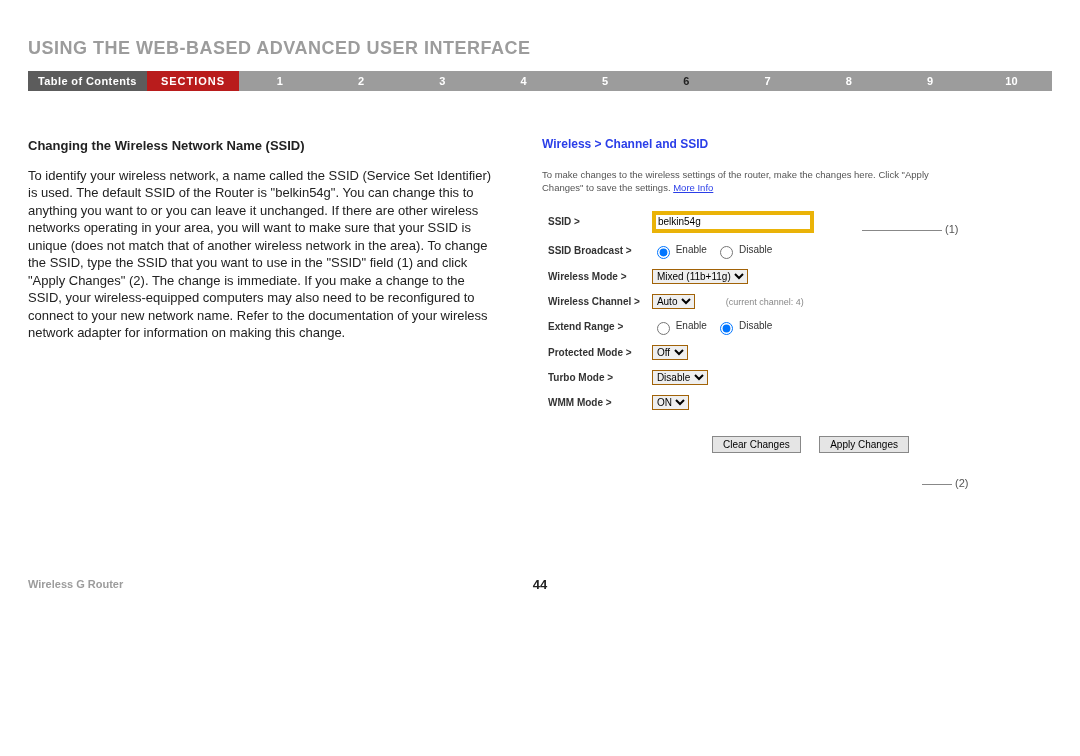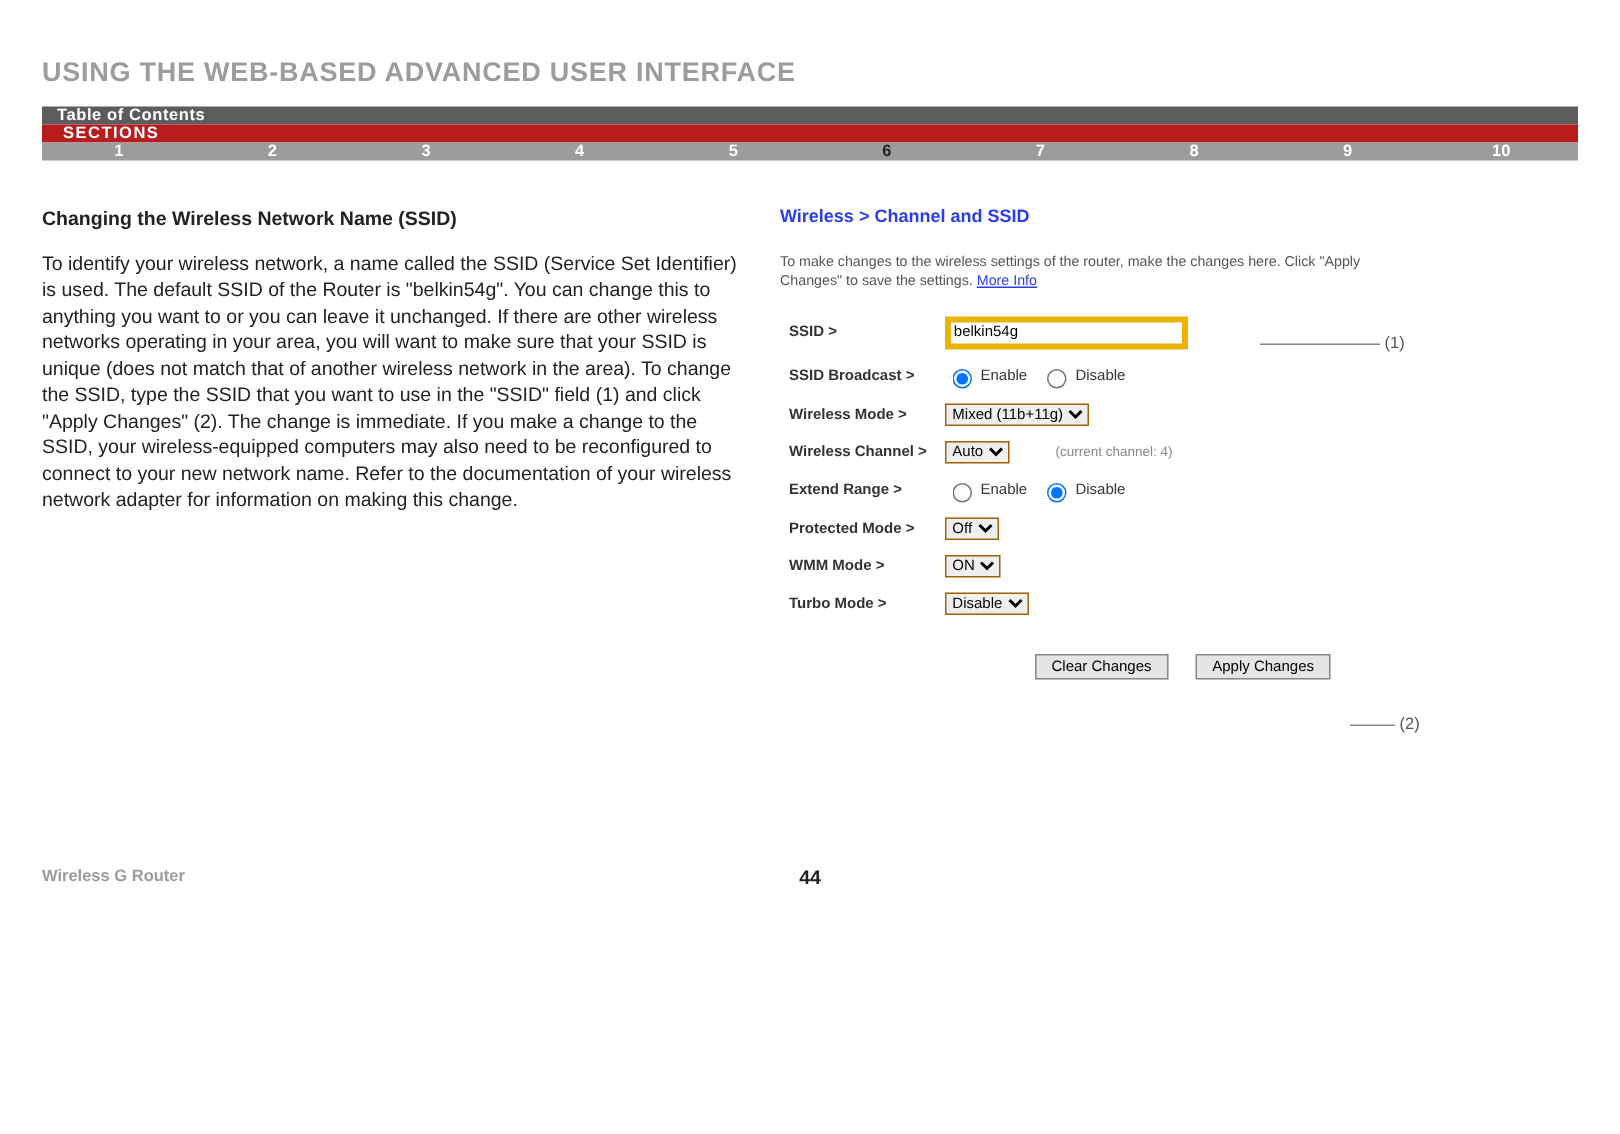--- a/index.html
+++ b/index.html
@@ -1,27 +1,27 @@
 <!DOCTYPE html>
 <html><head>
 <meta charset="utf-8">
 <style>
   html, body { margin:0; padding:0; background:#fff; font-family: Arial, Helvetica, sans-serif; color:#222; }
   .page { width:1080px; height:612px; position:relative; box-sizing:border-box; padding:32px 28px 24px 28px; }
 
   .page-title { color:#9c9c9c; font-size:18px; font-weight:bold; letter-spacing:0.5px; margin:6px 0 12px 0; }
 
-  .navbar { display:flex; align-items:stretch; height:20px; font-size:11px; color:#fff;flex-direction:column; }
+  .navbar { display:flex; align-items:stretch; height:20px; font-size:11px; color:#fff; }
   .nav-toc { background:#5c5c5c; padding:0 10px; display:flex; align-items:center; font-weight:bold; letter-spacing:0.4px; }
   .nav-sections-label { background:#b91c1c; padding:0 14px; display:flex; align-items:center; font-weight:bold; letter-spacing:1px; }
   .nav-nums { background:#9c9c9c; flex:1; display:flex; }
   .nav-num { flex:1; display:flex; align-items:center; justify-content:center; font-weight:bold; cursor:pointer; }
   .nav-num.active { color:#222; }
 
-  .content { display:flex; gap:22px; margin-top:46px; }
+  .content { display:flex; gap:44px; margin-top:46px; }
   .col-left { flex:0 0 470px; font-size:13px; line-height:1.35; }
   .subheading { font-weight:bold; margin-bottom:12px; }
 
   .col-right { flex:1; position:relative; }
   .breadcrumb { color:#2a3ee8; font-size:12px; font-weight:bold; }
   .instructions { color:#555; font-size:9.5px; margin:18px 0 8px 0; line-height:1.35; width:400px; }
   .moreinfo { color:#2a3ee8; text-decoration:underline; cursor:pointer; }
 
   .form-table { font-size:10px; color:#333; border-spacing:0 6px; }
   .form-table td { padding:2px 6px; vertical-align:middle; }
@@ -110,26 +110,26 @@
             <label><input type="radio" style=""> <span>Enable</span></label>
             &nbsp;
             <label><input type="radio" checked="" style=""> <span>Disable</span></label>
           </td>
         </tr>
         <tr>
           <td class="lbl">Protected Mode &gt;</td>
           <td><select class="sel"><option>Off</option></select></td>
         </tr>
         <tr>
+          <td class="lbl">Turbo Mode &gt;</td>
+          <td><select class="sel"><option>Disable</option></select></td>
+        </tr>
+        <tr>
           <td class="lbl">WMM Mode &gt;</td>
           <td><select class="sel"><option>ON</option></select></td>
-        </tr>
-        <tr>
-          <td class="lbl">Turbo Mode &gt;</td>
-          <td><select class="sel"><option>Disable</option></select></td>
         </tr>
       </tbody>
         </table>
 
       <div class="btnrow">
         <button class="ui-btn">Clear Changes</button>
         <button class="ui-btn">Apply Changes</button>
       </div>
 
       <div class="callout" style="top:86px; left:320px;">

